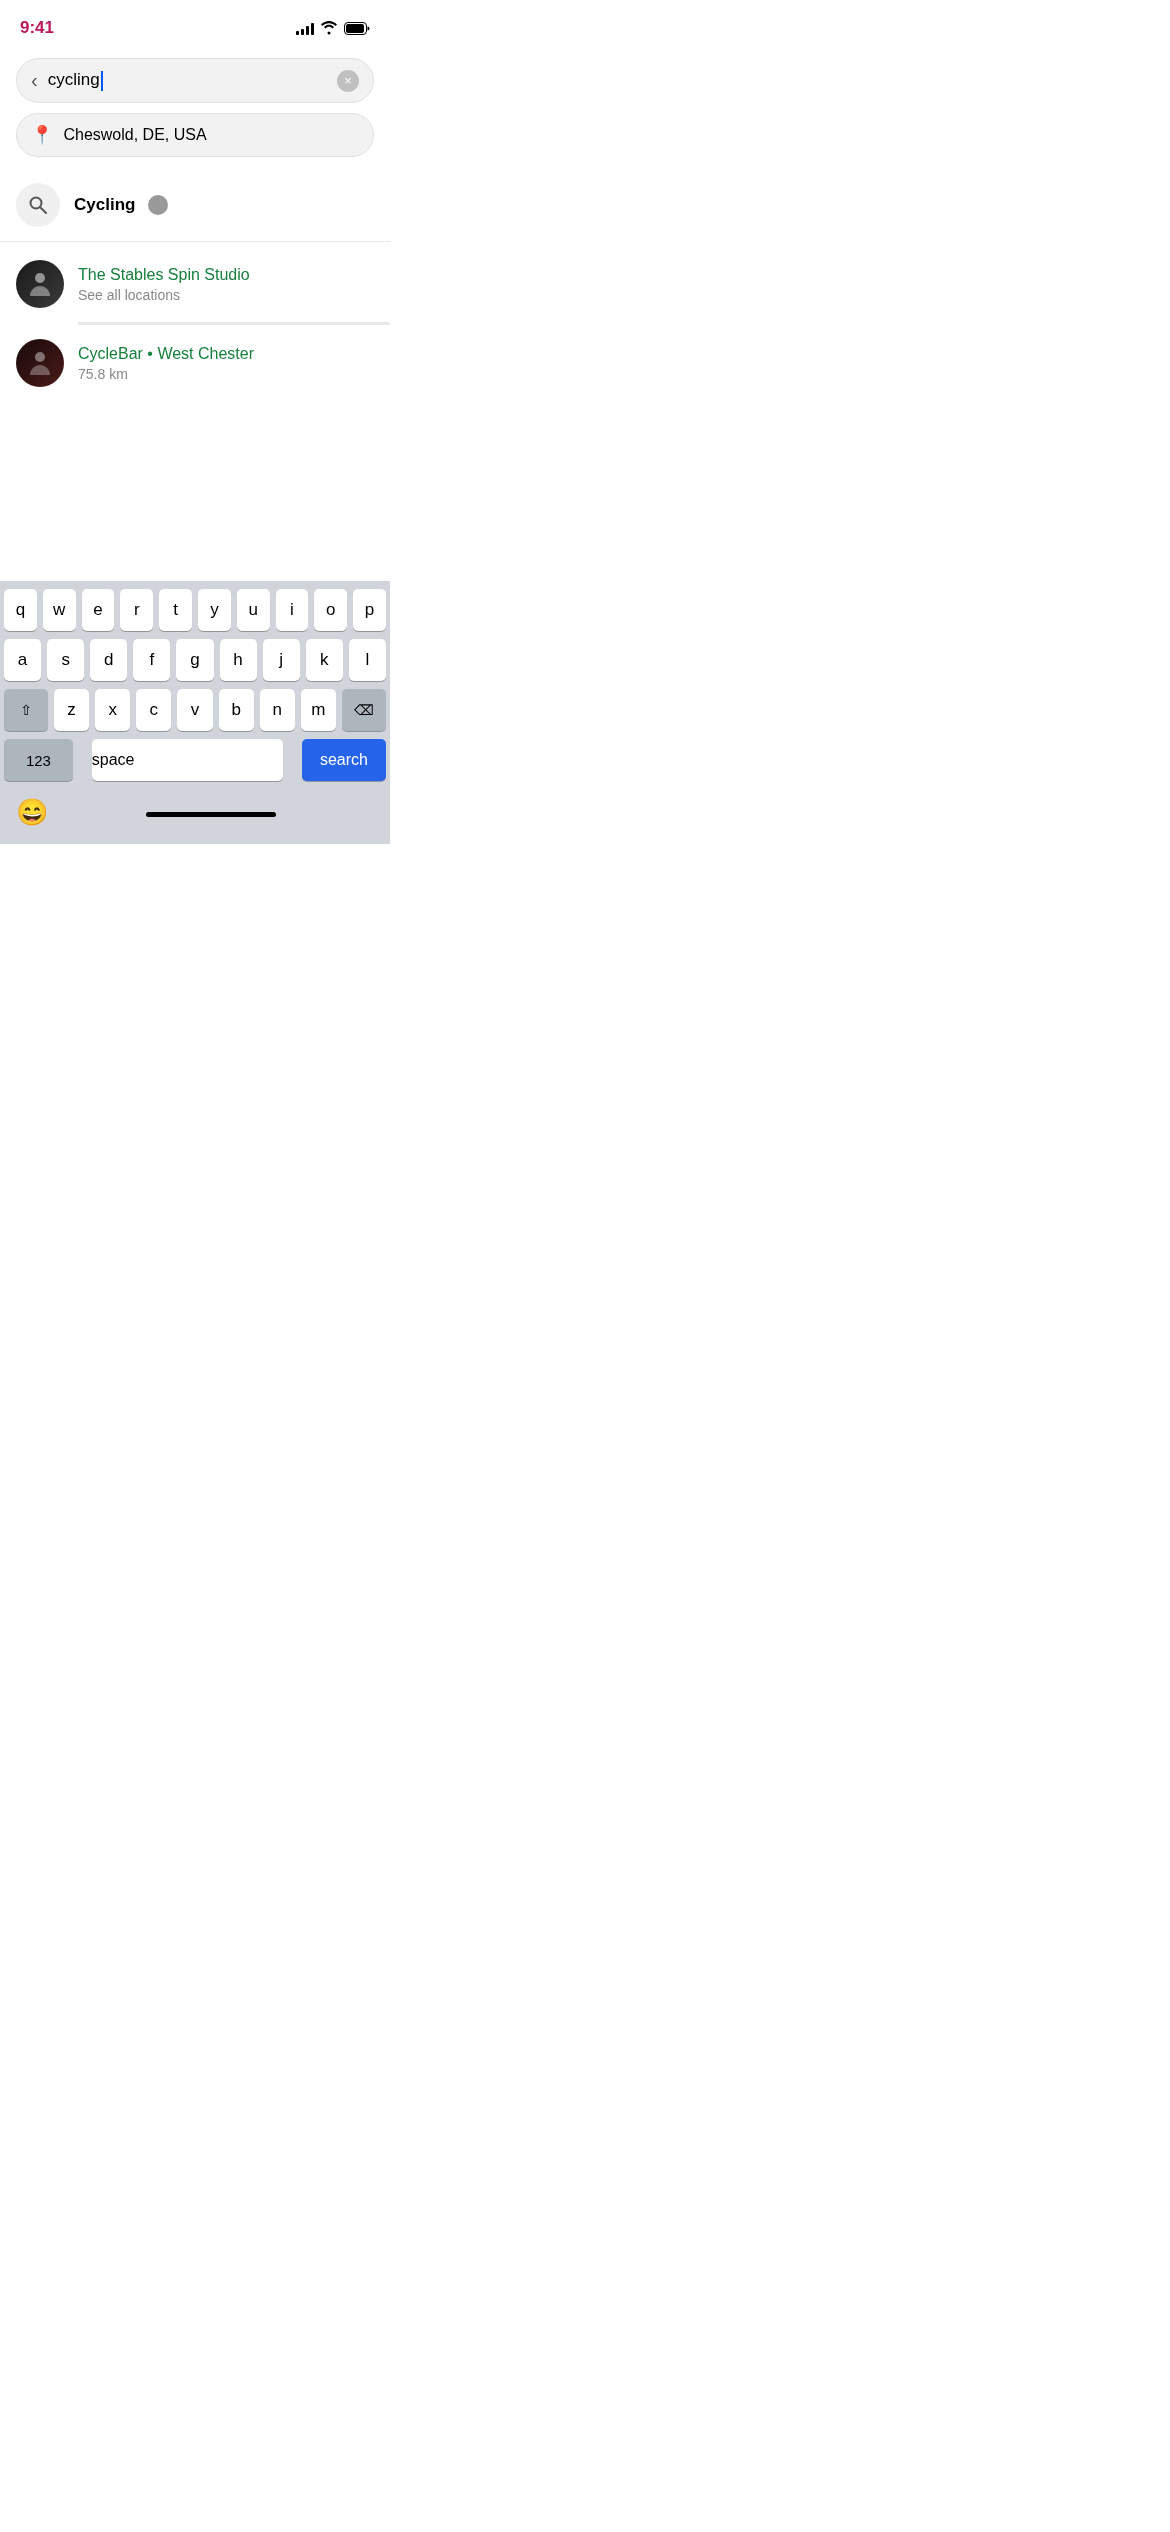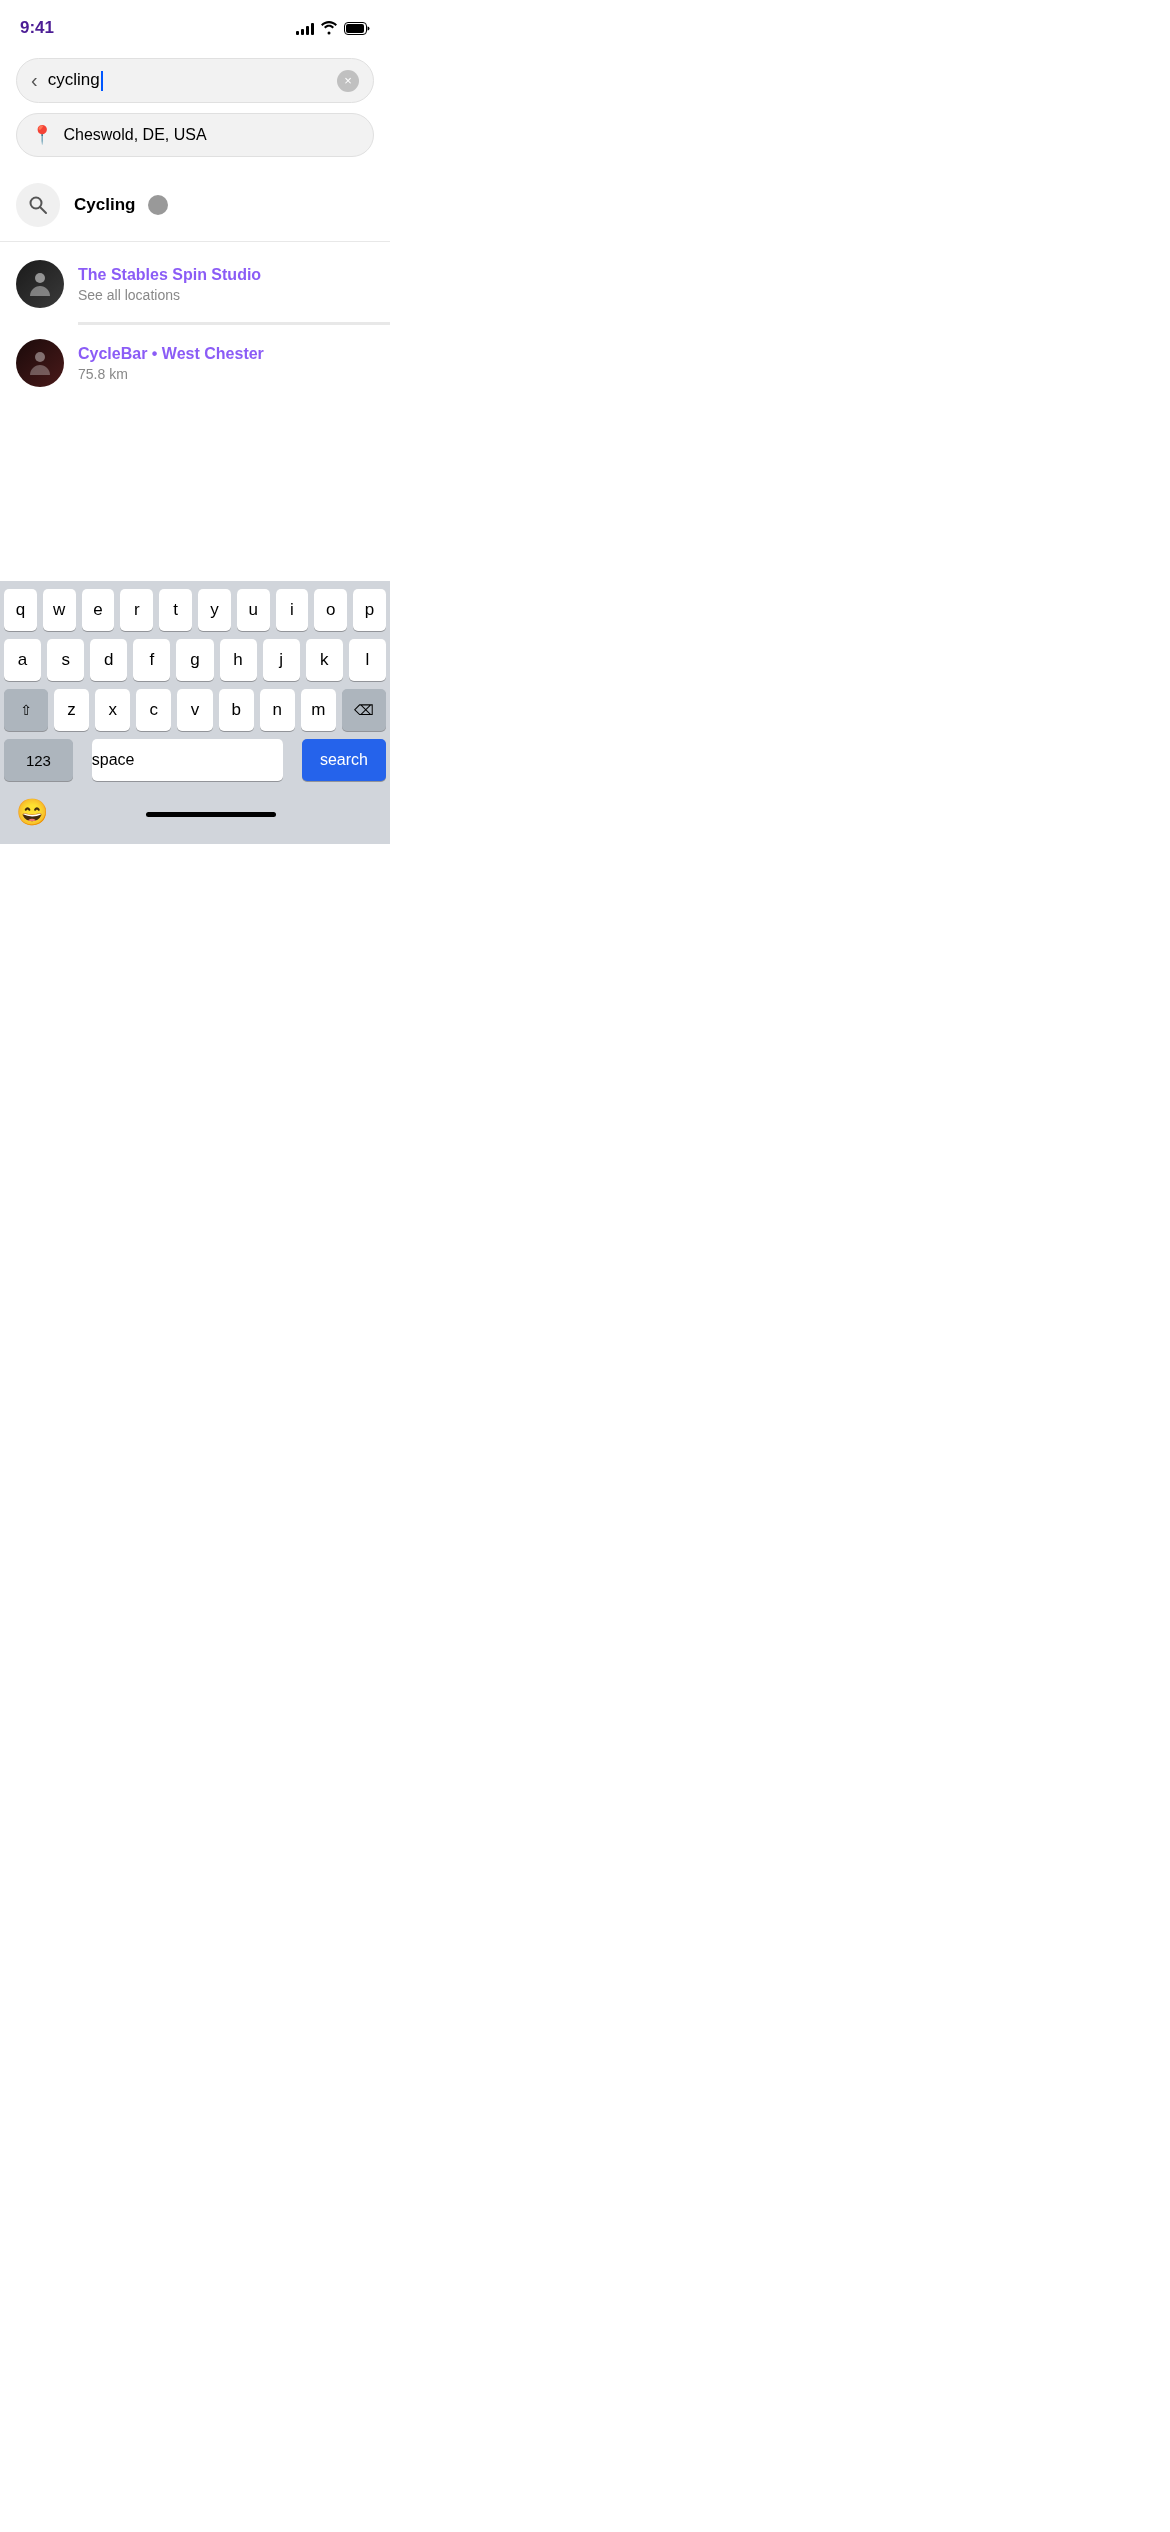--- a/index.html
+++ b/index.html
@@ -18,21 +18,21 @@
     .status-bar {
       display: flex;
       justify-content: space-between;
       align-items: center;
       padding: 14px 20px 8px 20px;
       height: 50px;
     }
     .status-time {
       font-size: 17px;
       font-weight: 600;
-      color: #4c1d95;
+      color: #be185d;
     }
     .status-icons {
       display: flex;
       align-items: center;
       gap: 6px;
     }
     .signal-bars {
       display: flex;
       align-items: flex-end;
       gap: 2px;
@@ -172,22 +172,22 @@
       flex-shrink: 0;
       overflow: hidden;
       background: #2a2a2a;
       display: flex;
       align-items: center;
       justify-content: center;
     }
     .result-info {}
     .result-name {
       font-size: 16px;
-      font-weight: 700;
-      color: #8b5cf6;
+      font-weight: 400;
+      color: #15803d;
       line-height: 1.3;
       text-align: right;
     }
     .result-sub {
       font-size: 14px;
       color: #888;
       margin-top: 2px;
     }
 
     .result-divider {

